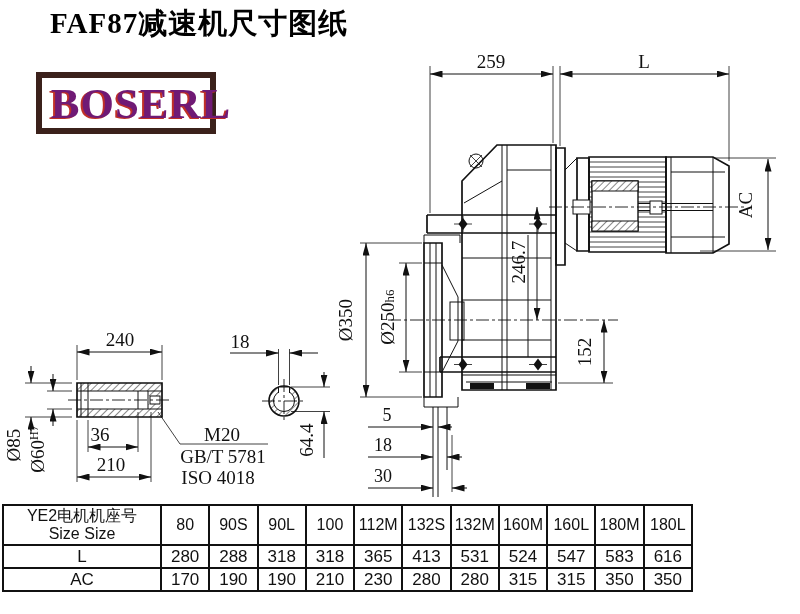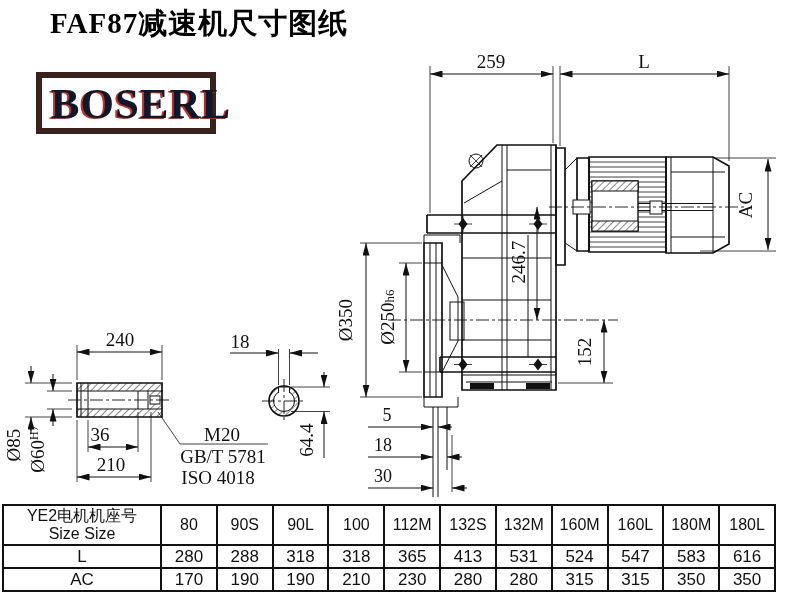--- a/index.html
+++ b/index.html
@@ -3,30 +3,30 @@
 <meta charset="utf-8">
 <style>
   html,body{margin:0;padding:0;}
   body{width:800px;height:614px;position:relative;background:#fff;overflow:hidden;
        font-family:"Liberation Sans",sans-serif;color:#111;}
   .title{position:absolute;left:30px;top:4px;font-family:"Liberation Serif",serif;
          font-weight:bold;font-size:29px;letter-spacing:1px;color:#000;white-space:nowrap;margin-left:20px;}
   .logo{position:absolute;left:36px;top:72px;width:168px;height:50px;
         border:6px solid #3b211b;background:#fff;display:flex;align-items:center;justify-content:center;}
   .logo span{font-family:"Liberation Serif",serif;font-weight:bold;font-size:43px;
-        color:#0f172a;text-shadow:-2px 1px 0 #c03028;letter-spacing:1px;line-height:1;padding-left:30px;}
+        color:#701a75;text-shadow:-2px 1px 0 #c03028;letter-spacing:1px;line-height:1;padding-left:30px;}
   svg.drawing{position:absolute;left:0;top:0;}
   .ol{fill:none;stroke:#111;stroke-width:1.7;}
   .tl{fill:none;stroke:#111;stroke-width:1;}
   .ft{fill:none;stroke:#111;stroke-width:0.8;}
   .dim{fill:none;stroke:#111;stroke-width:1;}
   .cl{fill:none;stroke:#111;stroke-width:0.9;stroke-dasharray:13 3 3 3;}
   .dt{font-family:"Liberation Serif",serif;font-size:19px;fill:#111;}
   .dt2{font-family:"Liberation Serif",serif;font-size:18px;fill:#111;}
-  table.spec{position:absolute;left:2px;top:504px;width:774px;border-collapse:collapse;
+  table.spec{position:absolute;left:2px;top:504px;width:691px;border-collapse:collapse;
         table-layout:fixed;background:#fff;}
   table.spec th,table.spec td{border:2px solid #111;text-align:center;vertical-align:middle;
         padding:0;font-weight:normal;font-size:17px;color:#111;}
   table.spec thead th{height:38px;font-size:16px;line-height:1.15;}
   table.spec tbody th,table.spec tbody td{height:21px;}
 </style>
 </head>
 <body>
 
 <div class="title">FAF87减速机尺寸图纸</div>

